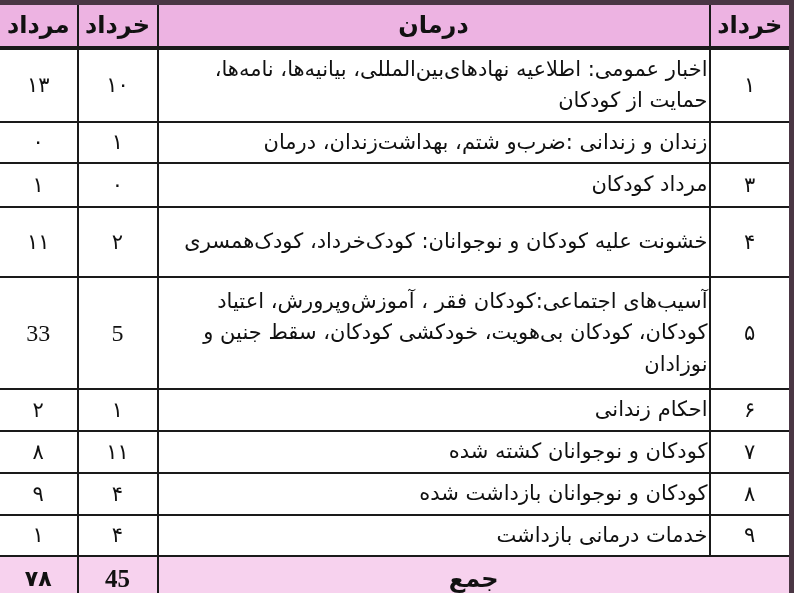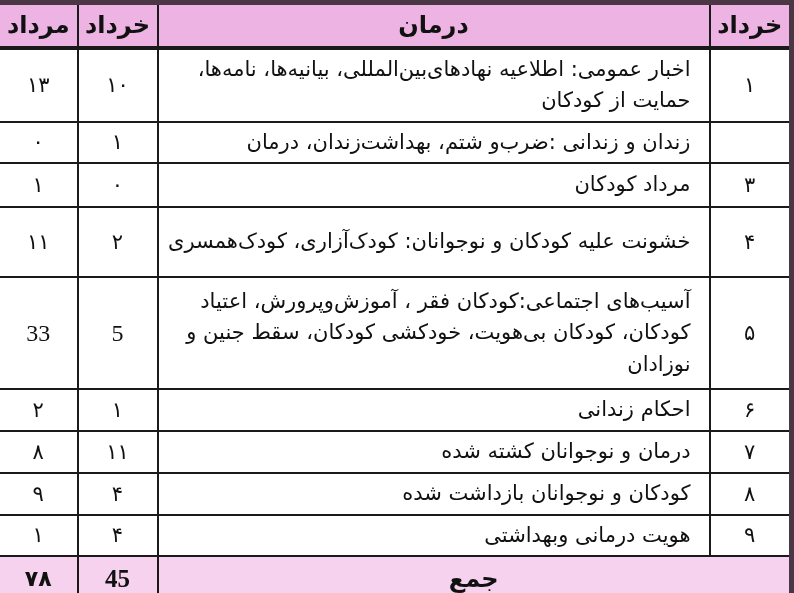--- a/index.html
+++ b/index.html
@@ -47,21 +47,21 @@
   }
   td.radif {
     text-align: center;
     font-size: 21px;
     padding: 2px;
   }
   td.subject {
     text-align: right;
     font-size: 21px;
     line-height: 1.5;
-    padding: 4px 18px 4px 8px;
+    padding: 4px 1px 4px 8px;
   }
   td.num {
     text-align: center;
     font-size: 21px;
     padding: 2px;
   }
   td.latin {
     font-family: "Liberation Serif", "DejaVu Serif", serif;
     font-size: 24px;
   }
@@ -122,51 +122,51 @@
         <td class="num">۰</td>
       </tr>
       <tr class="rh3">
         <td class="radif">۳</td>
         <td class="subject">مرداد کودکان</td>
         <td class="num">۰</td>
         <td class="num">۱</td>
       </tr>
       <tr class="rh4">
         <td class="radif">۴</td>
-        <td class="subject">خشونت علیه کودکان و نوجوانان: کودک‌آزاری، کودک‌همسری</td>
+        <td class="subject">خشونت علیه کودکان و نوجوانان: کودک‌خرداد، کودک‌همسری</td>
         <td class="num">۲</td>
         <td class="num">۱۱</td>
       </tr>
       <tr class="rh5">
         <td class="radif">۵</td>
         <td class="subject">آسیب‌های اجتماعی:کودکان فقر ، آموزش‌وپرورش، اعتیاد کودکان، کودکان بی‌هویت، خودکشی کودکان، سقط جنین و نوزادان</td>
         <td class="num latin">5</td>
         <td class="num latin">33</td>
       </tr>
       <tr class="rh6">
         <td class="radif">۶</td>
         <td class="subject">احکام زندانی</td>
         <td class="num">۱</td>
         <td class="num">۲</td>
       </tr>
       <tr class="rh7">
         <td class="radif">۷</td>
-        <td class="subject">درمان و نوجوانان کشته شده</td>
+        <td class="subject">کودکان و نوجوانان کشته شده</td>
         <td class="num">۱۱</td>
         <td class="num">۸</td>
       </tr>
       <tr class="rh8">
         <td class="radif">۸</td>
         <td class="subject">کودکان و نوجوانان بازداشت شده</td>
         <td class="num">۴</td>
         <td class="num">۹</td>
       </tr>
       <tr class="rh9">
         <td class="radif">۹</td>
-        <td class="subject">هویت درمانی وبهداشتی</td>
+        <td class="subject">خدمات درمانی بازداشت</td>
         <td class="num">۴</td>
         <td class="num">۱</td>
       </tr>
     </tbody>
     <tfoot>
       <tr class="rh-total">
         <td class="total-label" colspan="2">جمع</td>
         <td class="num latin">45</td>
         <td class="num">۷۸</td>
       </tr>

